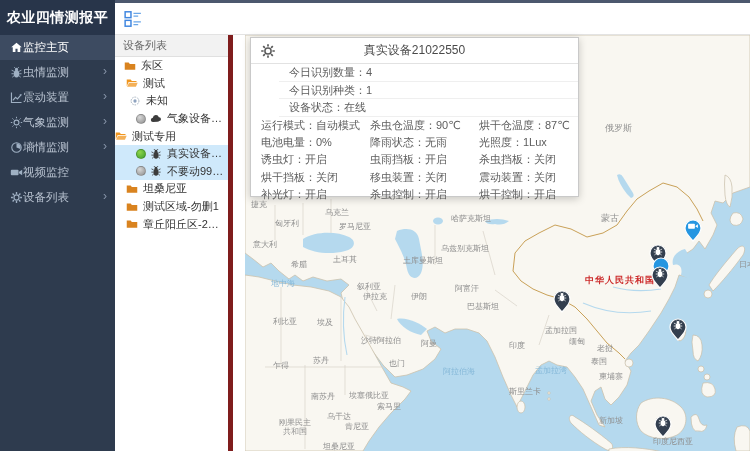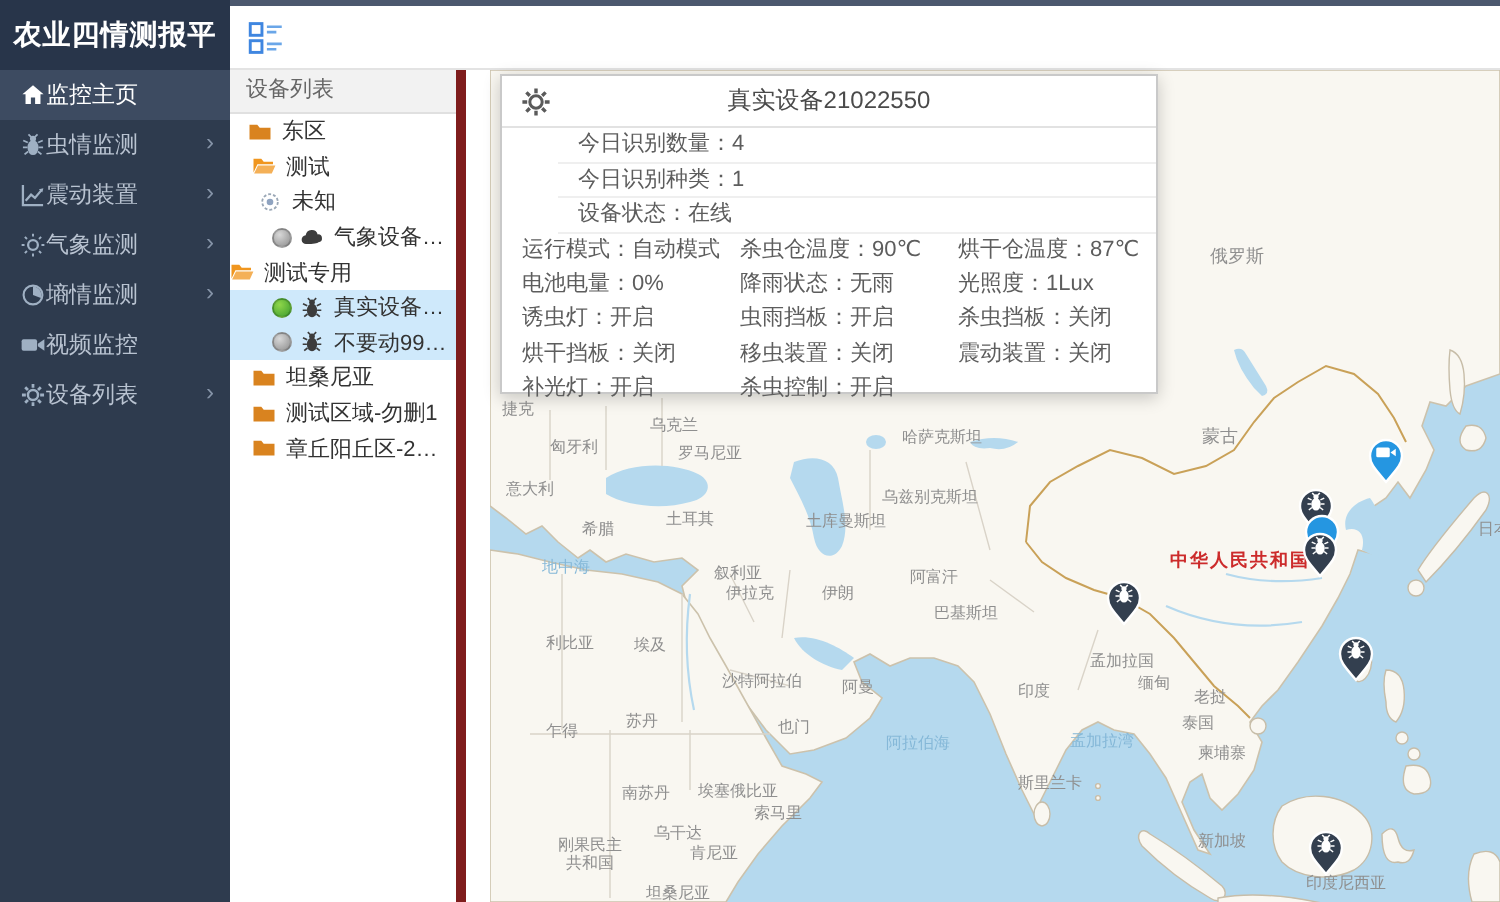--- a/index.html
+++ b/index.html
@@ -407,16 +407,17 @@
         <div class="pcell">降雨状态：无雨</div>
         <div class="pcell">光照度：1Lux</div>
         <div class="pcell">诱虫灯：开启</div>
         <div class="pcell">虫雨挡板：开启</div>
         <div class="pcell">杀虫挡板：关闭</div>
         <div class="pcell">烘干挡板：关闭</div>
         <div class="pcell">移虫装置：关闭</div>
         <div class="pcell">震动装置：关闭</div>
         <div class="pcell">补光灯：开启</div>
         <div class="pcell">杀虫控制：开启</div>
+        <div class="pcell">烘干控制：开启</div>
       </div>
   </div>
 
 </div>
 
 </body></html>

